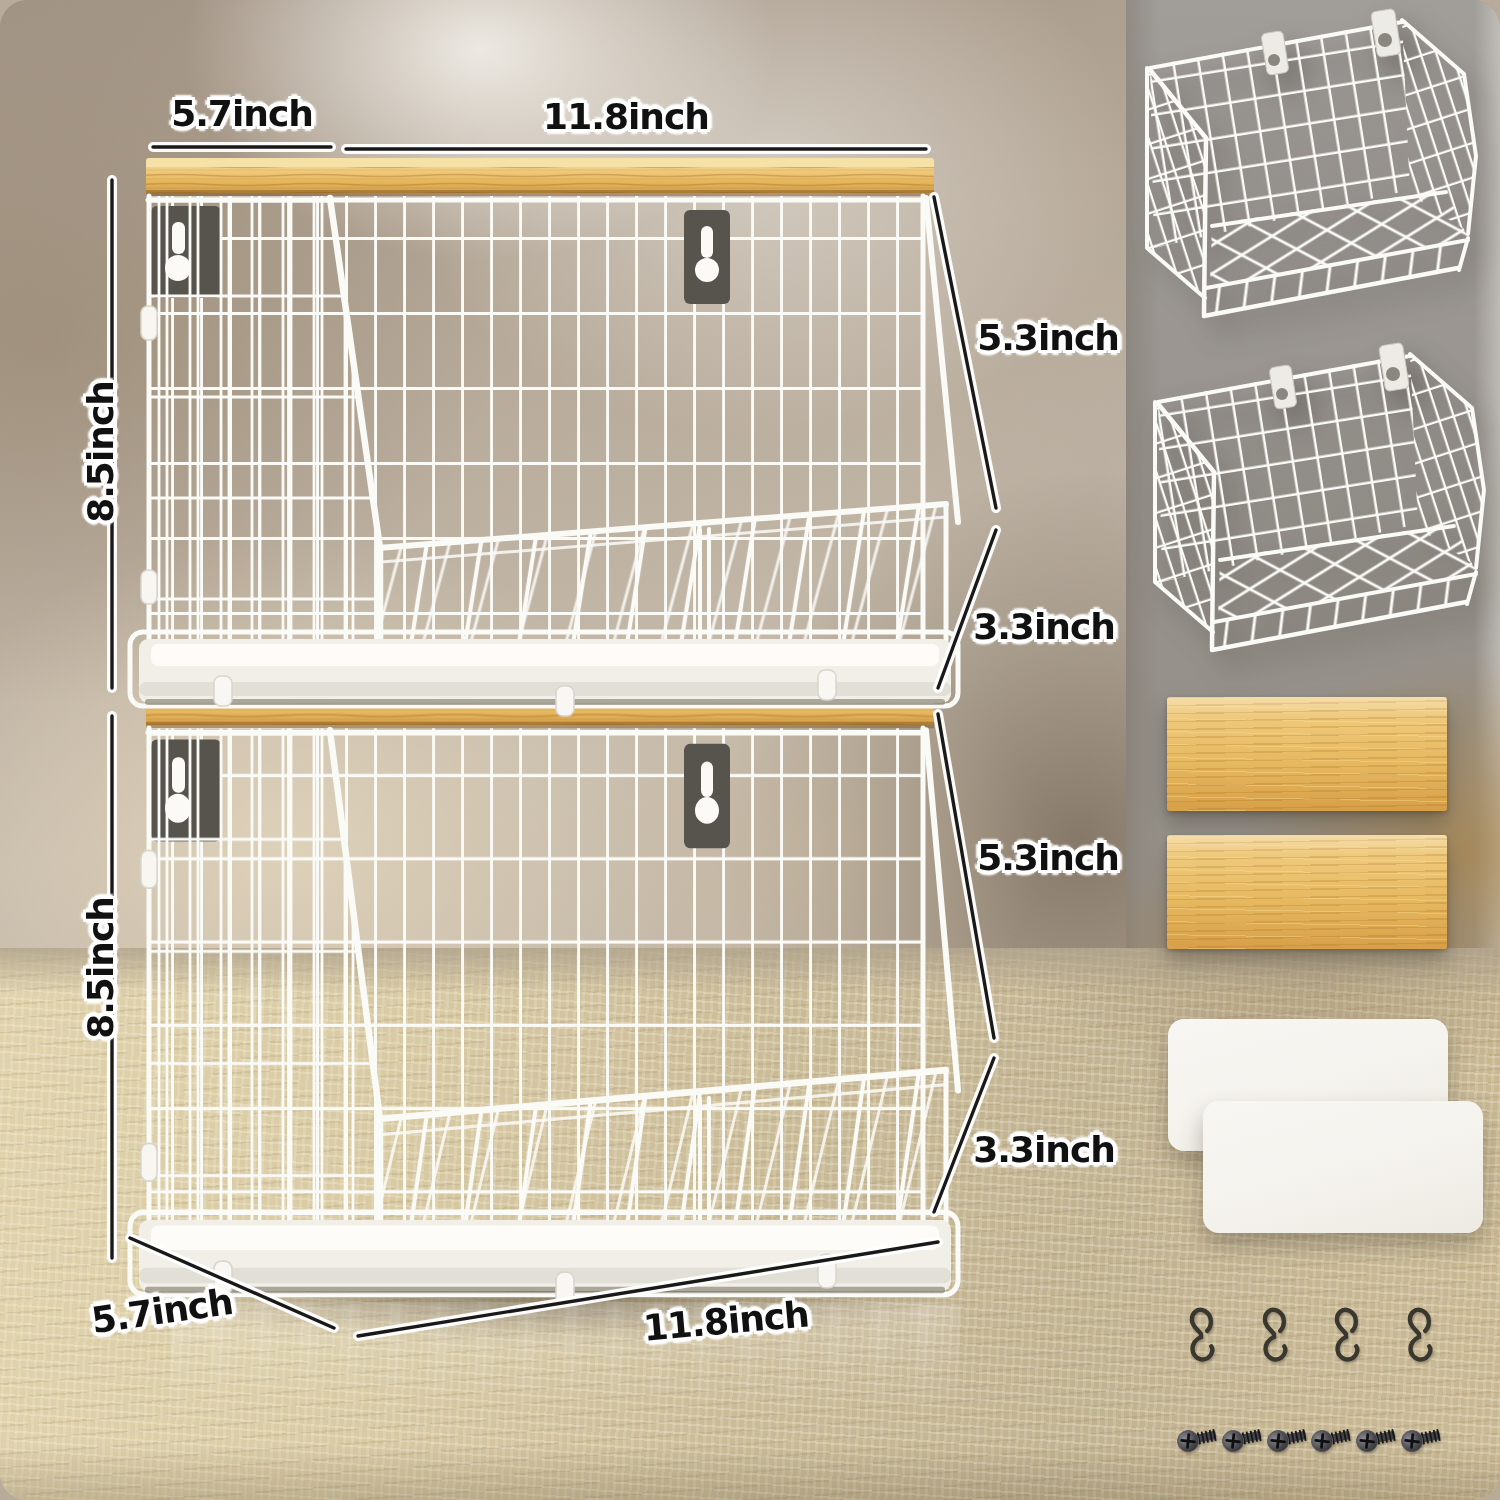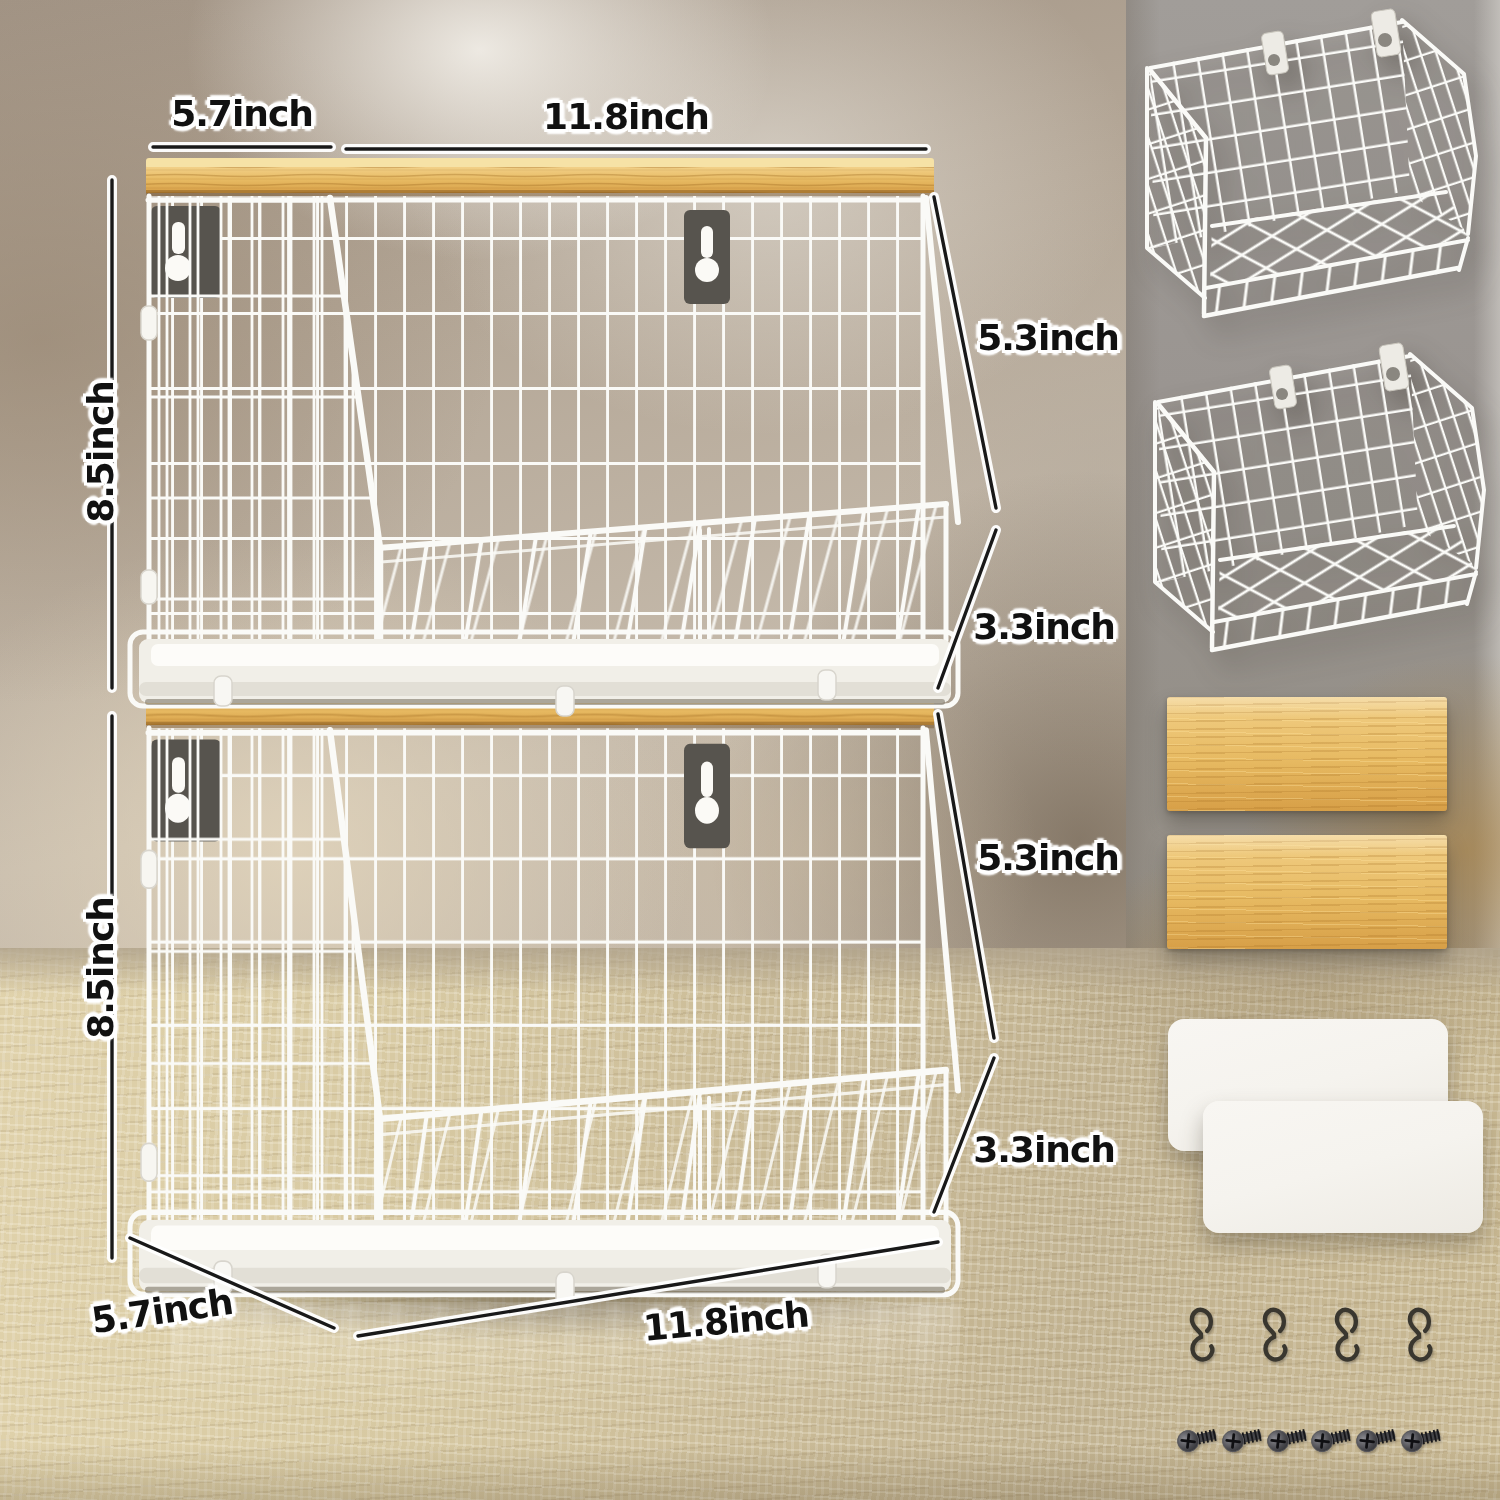--- a/index.html
+++ b/index.html
@@ -1,21 +1,21 @@
 <!DOCTYPE html>
 <html style="--wire_white: #fafaf7; --wood_light: #f2d088; --wood_mid: #e7ba62; --wood_dark: #d79f47; --plate_gray: #57544e; --hook_black: #3a372f; --screw_gray: #454549; --label_ink: #111111; --wall_gray: #9a9591; --counter_tan: #d5c7a2; --mat_white: #f5f3ee;"><head>
 <meta charset="utf-8">
 <style>
   html,body{margin:0;padding:0;}
   body{
     width:1500px;height:1500px;overflow:hidden;
     font-family:"DejaVu Sans","Liberation Sans",sans-serif;
     background:#b9ab9a;
   }
-  .stage{position:relative;width:1500px;height:1500px;overflow:hidden;}
+  .stage{position:relative;width:1500px;height:1500px;overflow:hidden;border-radius:27px;}
 
   
   .bg{position:absolute;inset:0;z-index:1;background:
     radial-gradient(420px 300px at 480px 50px,  rgba(244,241,235,.90), rgba(244,241,235,0) 70%),
     radial-gradient(520px 380px at 770px 170px, rgba(233,229,221,.60), rgba(233,229,221,0) 70%),
     radial-gradient(650px 520px at 40px 340px,  rgba(146,128,107,.55), rgba(146,128,107,0) 70%),
     radial-gradient(560px 440px at 290px 850px, rgba(226,213,188,.85), rgba(226,213,188,0) 72%),
     radial-gradient(340px 300px at 800px 850px, rgba(204,188,162,.45), rgba(204,188,162,0) 70%),
     radial-gradient(560px 560px at 1080px 840px,rgba(84,69,52,.55),   rgba(84,69,52,0) 66%),
     radial-gradient(300px 420px at 1100px 480px,rgba(180,170,156,.50),rgba(180,170,156,0) 70%),

